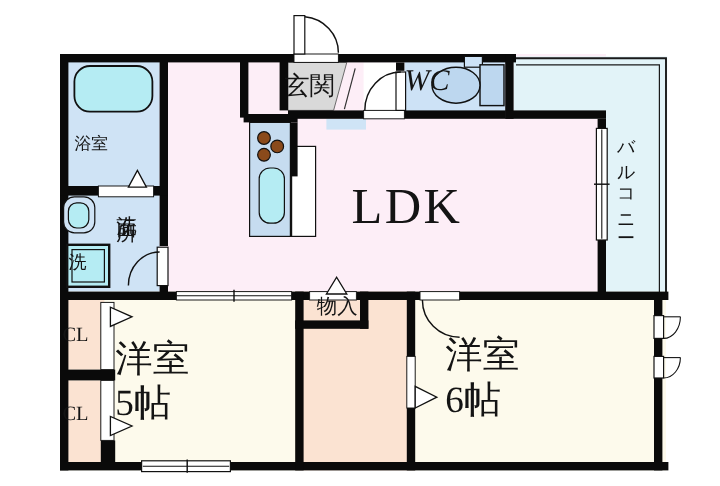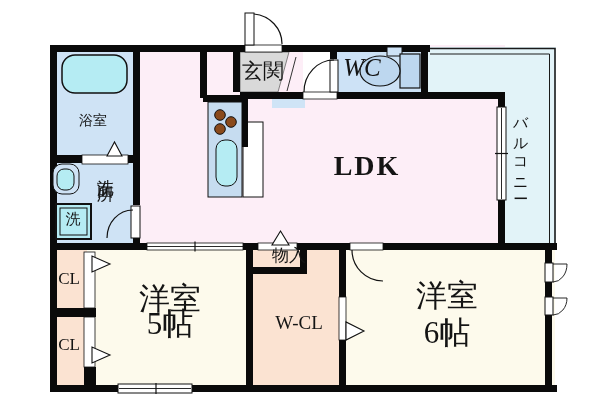--- a/index.html
+++ b/index.html
@@ -6,31 +6,31 @@
   #plan{position:relative;width:600px;height:405px;background:#ffffff;overflow:hidden;
         font-family:"Liberation Serif","DejaVu Serif",serif;}
   #plan svg{position:absolute;left:0;top:0;}
   .wall{fill:#0a0a0a;}
   .sym{fill:#ffffff;stroke:#111111;stroke-width:1;}
   .sym-thin{fill:#ffffff;stroke:#111111;stroke-width:0.8;}
   .arc{fill:none;stroke:#111111;stroke-width:1.2;}
   .thin{fill:none;stroke:#111111;stroke-width:0.9;}
   .tri{fill:#ffffff;stroke:#111111;stroke-width:1.1;}
   .rail{fill:none;stroke:#1a1a1a;}
-  .lbl{position:absolute;color:#141414;text-align:center;line-height:1.05;white-space:nowrap;}
+  .lbl{position:absolute;color:#141414;text-align:left;line-height:1.05;white-space:nowrap;}
   .v{writing-mode:vertical-rl;text-orientation:mixed;}
-  #lbl-ldk{left:293px;top:151px;width:148px;font-size:28px;letter-spacing:2px;font-weight:bold;}
+  #lbl-ldk{left:293px;top:151px;width:148px;font-size:42px;letter-spacing:2px;}
   #lbl-genkan{left:237px;top:60px;width:52px;font-size:21px;}
   #lbl-wc{left:337px;top:55px;width:50px;font-size:25px;font-style:italic;}
   #lbl-balcony{left:512px;top:106px;font-size:15px;letter-spacing:4px;}
   #lbl-bath{left:62px;top:114px;width:62px;font-size:14px;}
   #lbl-washroom{left:96px;top:166px;font-size:17px;letter-spacing:3px;}
   #lbl-washer{left:57px;top:212px;width:32px;font-size:15px;}
   #lbl-room5-name{left:96px;top:283px;width:148px;font-size:31px;}
-  #lbl-room5-size{left:96px;top:308px;width:148px;font-size:31px;}
+  #lbl-room5-size{left:96px;top:320px;width:148px;font-size:31px;}
   #lbl-room6-name{left:371px;top:280px;width:152px;font-size:31px;}
   #lbl-room6-size{left:371px;top:317px;width:152px;font-size:31px;font-family:Liberation Serif, serif;}
   #lbl-wcl{left:262px;top:313px;width:74px;font-size:19px;}
   #lbl-monoire{left:264px;top:247px;width:50px;font-size:17px;}
   #lbl-cl1{left:52px;top:270px;width:34px;font-size:17px;}
   #lbl-cl2{left:52px;top:336px;width:34px;font-size:17px;}
 </style>
 </head>
 <body>
 
@@ -154,17 +154,16 @@
   <div class="lbl" id="lbl-genkan">玄関</div>
   <div class="lbl" id="lbl-wc">WC</div>
   <div class="lbl v" id="lbl-balcony">バルコニー</div>
   <div class="lbl" id="lbl-bath">浴室</div>
   <div class="lbl v" id="lbl-washroom">洗面所</div>
   <div class="lbl" id="lbl-washer">洗</div>
   <div class="lbl" id="lbl-room5-name">洋室</div>
   <div class="lbl" id="lbl-room5-size">5帖</div>
   <div class="lbl" id="lbl-room6-name">洋室</div>
   <div class="lbl" id="lbl-room6-size">6帖</div>
-  <div class="lbl" id="lbl-wcl">W-CL</div>
   <div class="lbl" id="lbl-monoire">物入</div>
   <div class="lbl" id="lbl-cl1">CL</div>
   <div class="lbl" id="lbl-cl2">CL</div>
 </div>
 
 </body></html>

